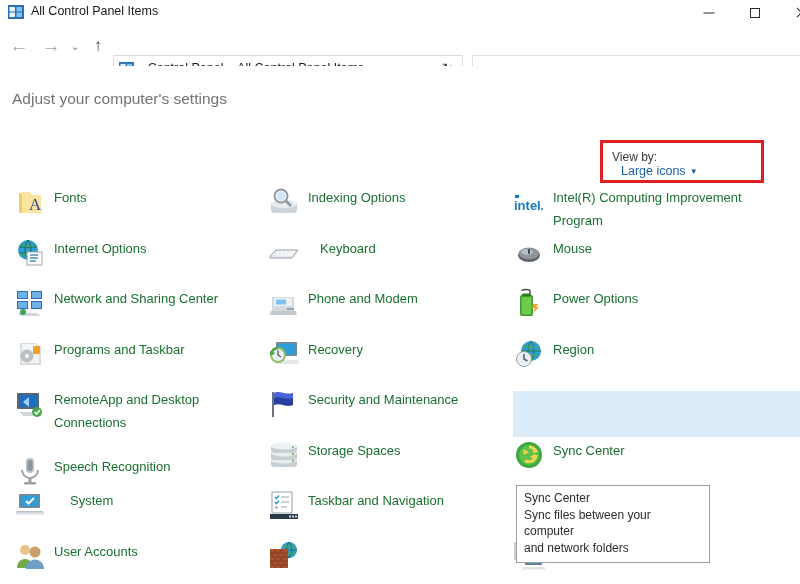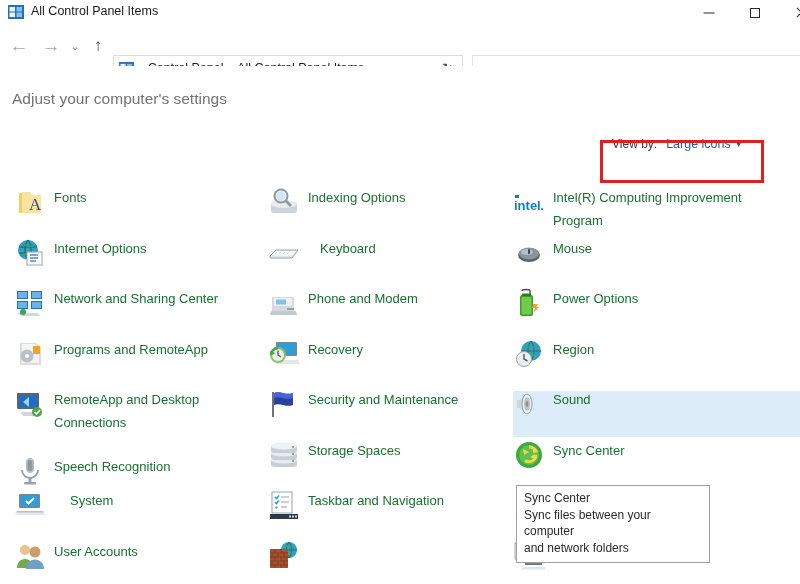--- a/index.html
+++ b/index.html
@@ -45,21 +45,21 @@
   .addr-refresh{position:absolute;left:433px;top:29px;width:30px;height:25px;border:1px solid #dcdcdc;border-left:none;box-sizing:border-box;display:flex;align-items:center;justify-content:center;color:#4a4a4a;font-size:14px;background:#fff;}
   .searchbox{
     position:absolute;left:472px;top:29px;width:336px;height:25px;
     border:1px solid #e2e2e2;background:#fff;box-sizing:border-box;
   }
 
   
   .content{position:absolute;left:0;top:66px;width:800px;height:518px;background:#fff;overflow:hidden;}
   .page-head{position:absolute;left:12px;top:24px;font-size:15.5px;color:#737373;white-space:nowrap;}
 
-  .viewby{position:absolute;left:612px;top:71px;display:flex;align-items:flex-start;white-space:nowrap;}
+  .viewby{position:absolute;left:612px;top:84px;display:flex;align-items:flex-start;white-space:nowrap;flex-direction:column;}
   .viewby-label{font-size:12px;color:#3a3a3a;}
   .viewby-value{font-size:12.5px;color:#1f5fa8;margin-left:9px;}
   .viewby-caret{display:inline-block;margin-left:4px;font-size:8px;color:#1f5fa8;position:relative;top:-1px;}
   .redbox{position:absolute;left:600px;top:74px;width:164px;height:43px;border:3px solid #e02020;box-sizing:border-box;}
 
   
   .sel-highlight{position:absolute;left:513px;top:325px;width:287px;height:46px;background:#d6eaf8;opacity:.85;}
 
   .grid{position:absolute;left:0;top:120px;width:800px;height:398px;}
   .item{position:absolute;display:flex;align-items:flex-start;}
@@ -198,21 +198,21 @@
           <span class="lbl">Network and Sharing Center</span>
         </div>
         <div class="item col1" style="top: 151.5px;">
           <span class="ico"><svg width="32" height="32" viewBox="0 0 32 32">
               <path d="M6 5h16l5 4v18H6z" fill="#d9dde0"></path>
               <path d="M8 6h13l4 3v16H8z" fill="#f2f4f5"></path>
               <circle cx="13" cy="18" r="6.5" fill="#b9c0c6"></circle>
               <circle cx="13" cy="18" r="2" fill="#fff"></circle>
               <rect x="19" y="8" width="7" height="8" fill="#f0a32a"></rect>
             </svg></span>
-          <span class="lbl">Programs and RemoteApp</span>
+          <span class="lbl">Programs and Taskbar</span>
         </div>
         <div class="item col1" style="top: 202px;">
           <span class="ico"><svg width="32" height="32" viewBox="0 0 32 32">
               <rect x="3" y="5" width="22" height="16" rx="1" fill="#5a6570"></rect>
               <rect x="5" y="7" width="18" height="12" fill="#1f6fc0"></rect>
               <path d="M9 14l6-5v10z" fill="#9fd0f5"></path>
               <path d="M6 24h18l3 4H9z" fill="#cfd8de"></path>
               <circle cx="23" cy="24" r="5" fill="#4aa84a"></circle>
               <path d="M20.5 24l2 2 3.5-4" stroke="#fff" stroke-width="1.6" fill="none"></path>
             </svg></span>
@@ -379,29 +379,20 @@
         <div class="item col3" style="top: 151.5px;">
           <span class="ico"><svg width="32" height="32" viewBox="0 0 32 32">
               <circle cx="18" cy="13" r="10" fill="#2f9ed6"></circle>
               <path d="M8 13h20M18 3c4 5 4 15 0 20M18 3c-4 5-4 15 0 20" stroke="#2b7a4b" stroke-width="1.1" fill="none"></path>
               <path d="M10 7c5 3 12 3 15 1M9 19c5-3 13-3 16 0" stroke="#4aa84a" stroke-width="1.4" fill="none"></path>
               <circle cx="11" cy="21" r="7.5" fill="#e9eff3" stroke="#9aa2a9"></circle>
               <path d="M11 16v5l3.5 2" stroke="#55616b" stroke-width="1.5" fill="none"></path>
             </svg></span>
           <span class="lbl">Region</span>
         </div>
-        <div class="item col3" style="top: 202px;">
-          <span class="ico"><svg width="32" height="32" viewBox="0 0 32 32">
-              <path d="M14 7l-7 5H4v8h3l7 5z" fill="#cfd6db"></path>
-              <ellipse cx="14" cy="16" rx="5" ry="10" fill="#e9eef1" stroke="#9aa2a9"></ellipse>
-              <ellipse cx="14" cy="16" rx="3" ry="6.5" fill="#b9c1c7"></ellipse>
-              <ellipse cx="14" cy="16" rx="1.3" ry="3" fill="#8a9298"></ellipse>
-            </svg></span>
-          <span class="lbl">Sound</span>
-        </div>
         <div class="item col3" style="top: 252.5px;">
           <span class="ico"><svg width="32" height="32" viewBox="0 0 32 32">
               <circle cx="16" cy="16" r="13" fill="#3fa83f"></circle>
               <circle cx="16" cy="16" r="10" fill="#5cc14d"></circle>
               <path d="M16 8a8 8 0 0 1 7 4l-3 .5" fill="none" stroke="#f2d54a" stroke-width="3"></path>
               <path d="M23 16a7 7 0 0 1-11 5.5" fill="none" stroke="#f2d54a" stroke-width="3"></path>
               <path d="M10 10l1 6 5-3z" fill="#f2d54a"></path>
               <path d="M23 21l-1-6-5 3z" fill="#f2d54a"></path>
             </svg></span>
           <span class="lbl">Sync Center</span>

